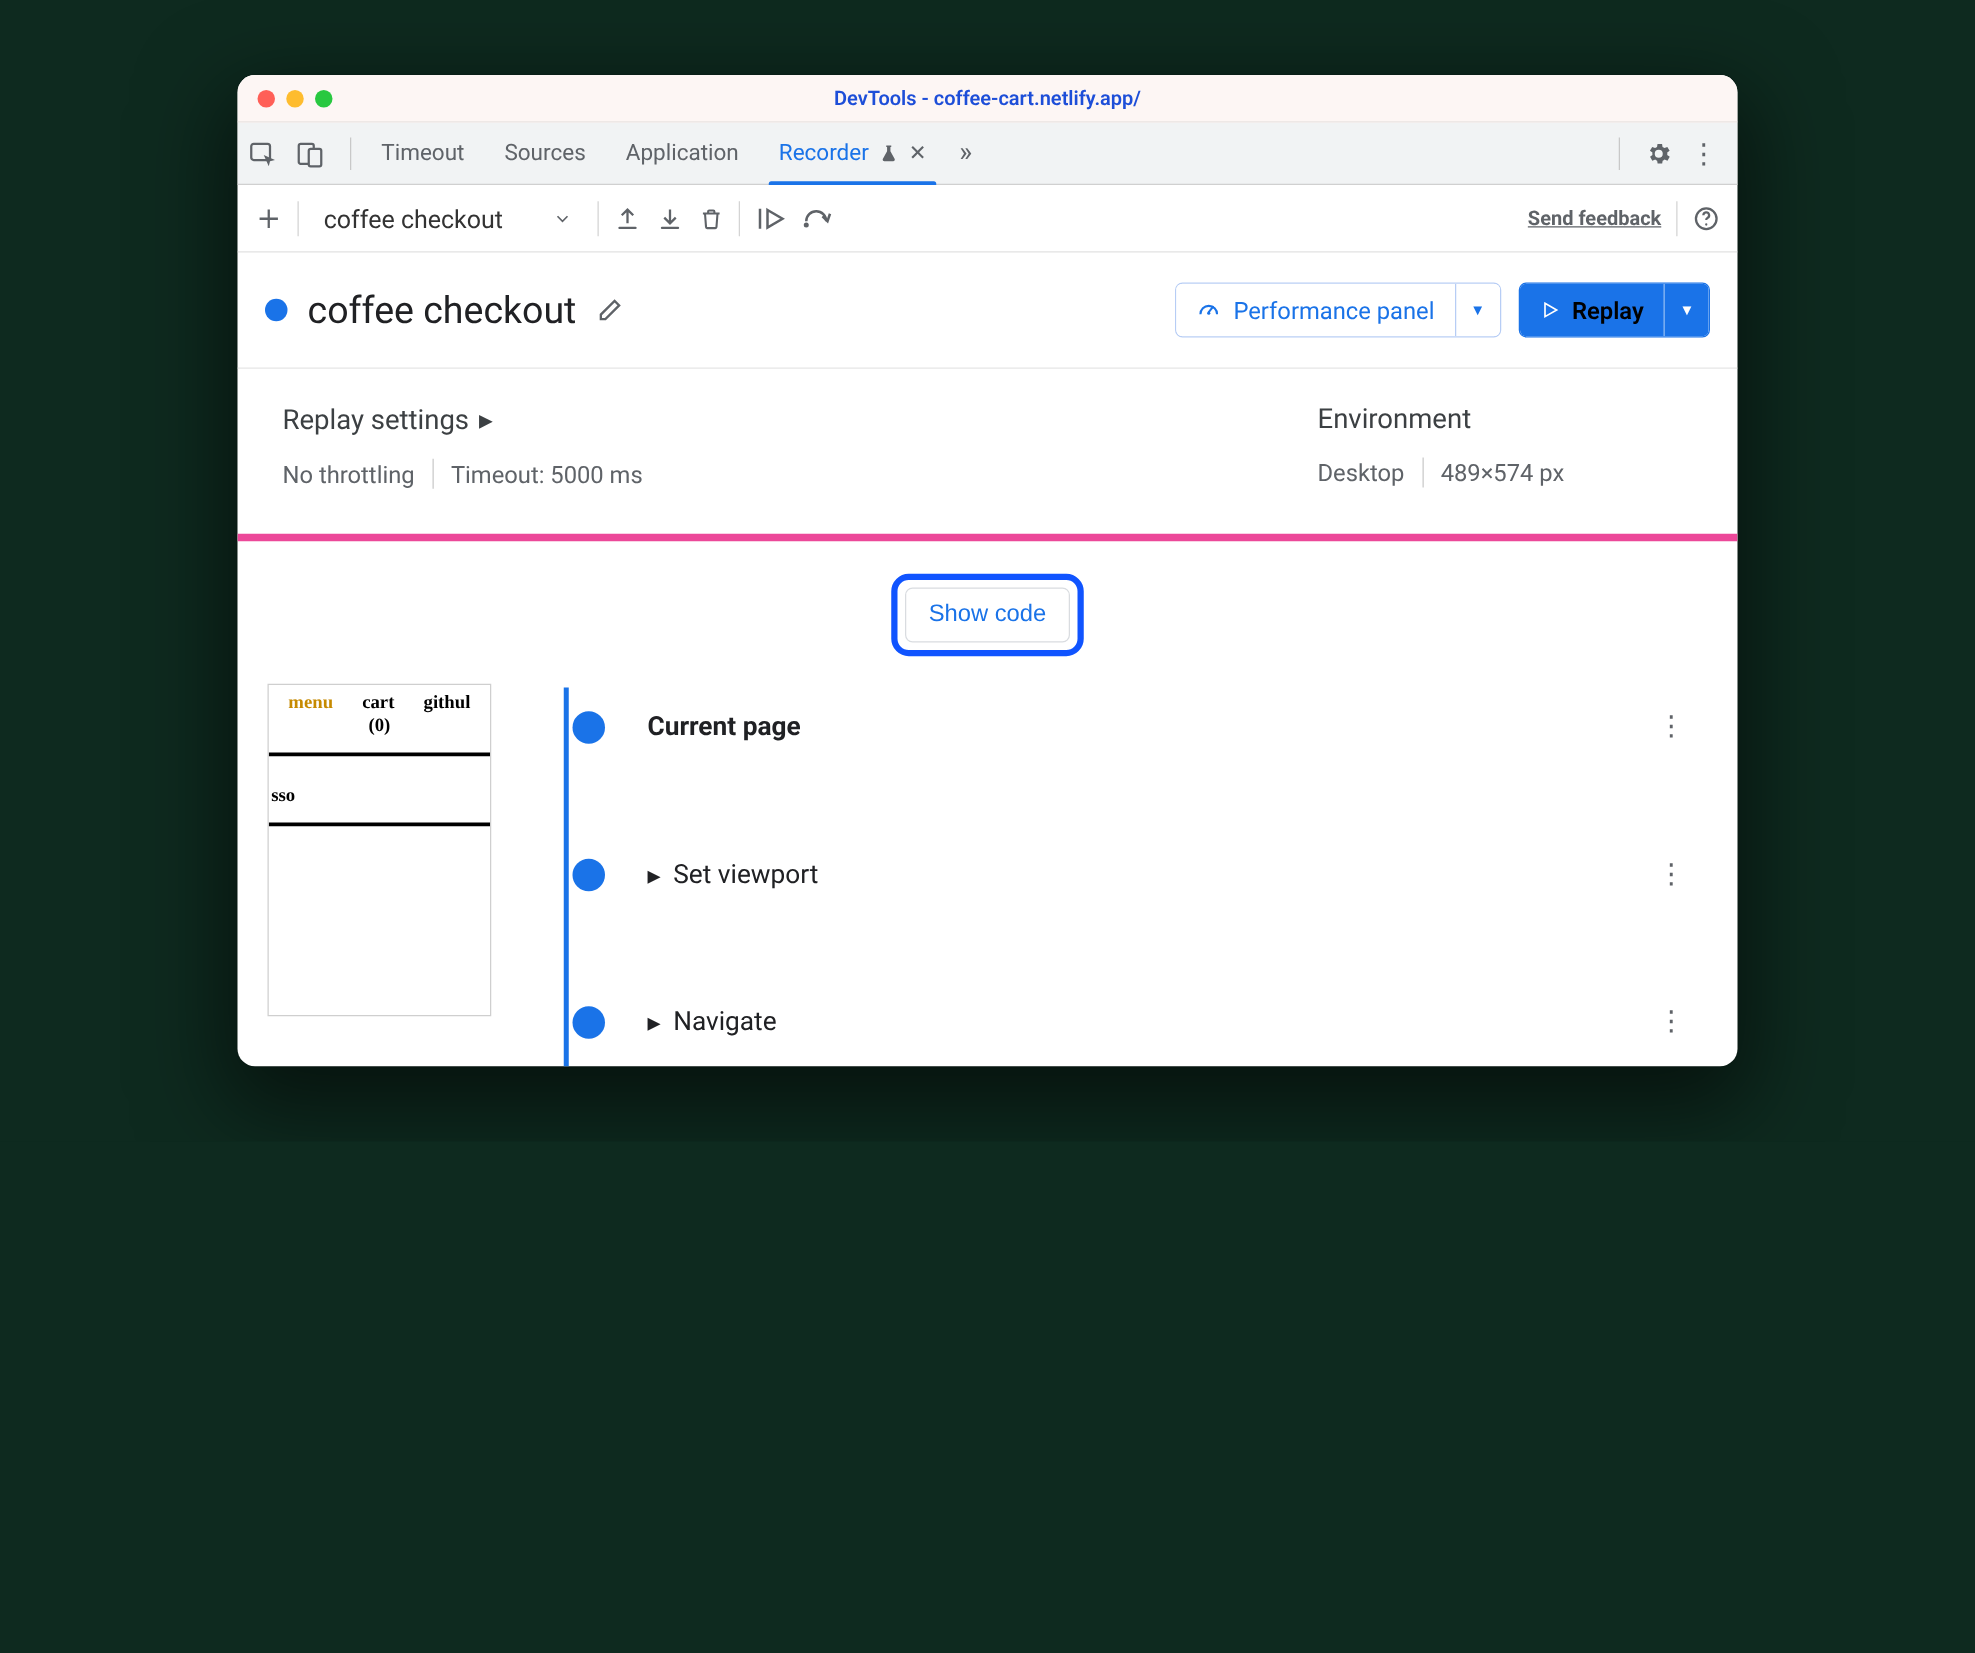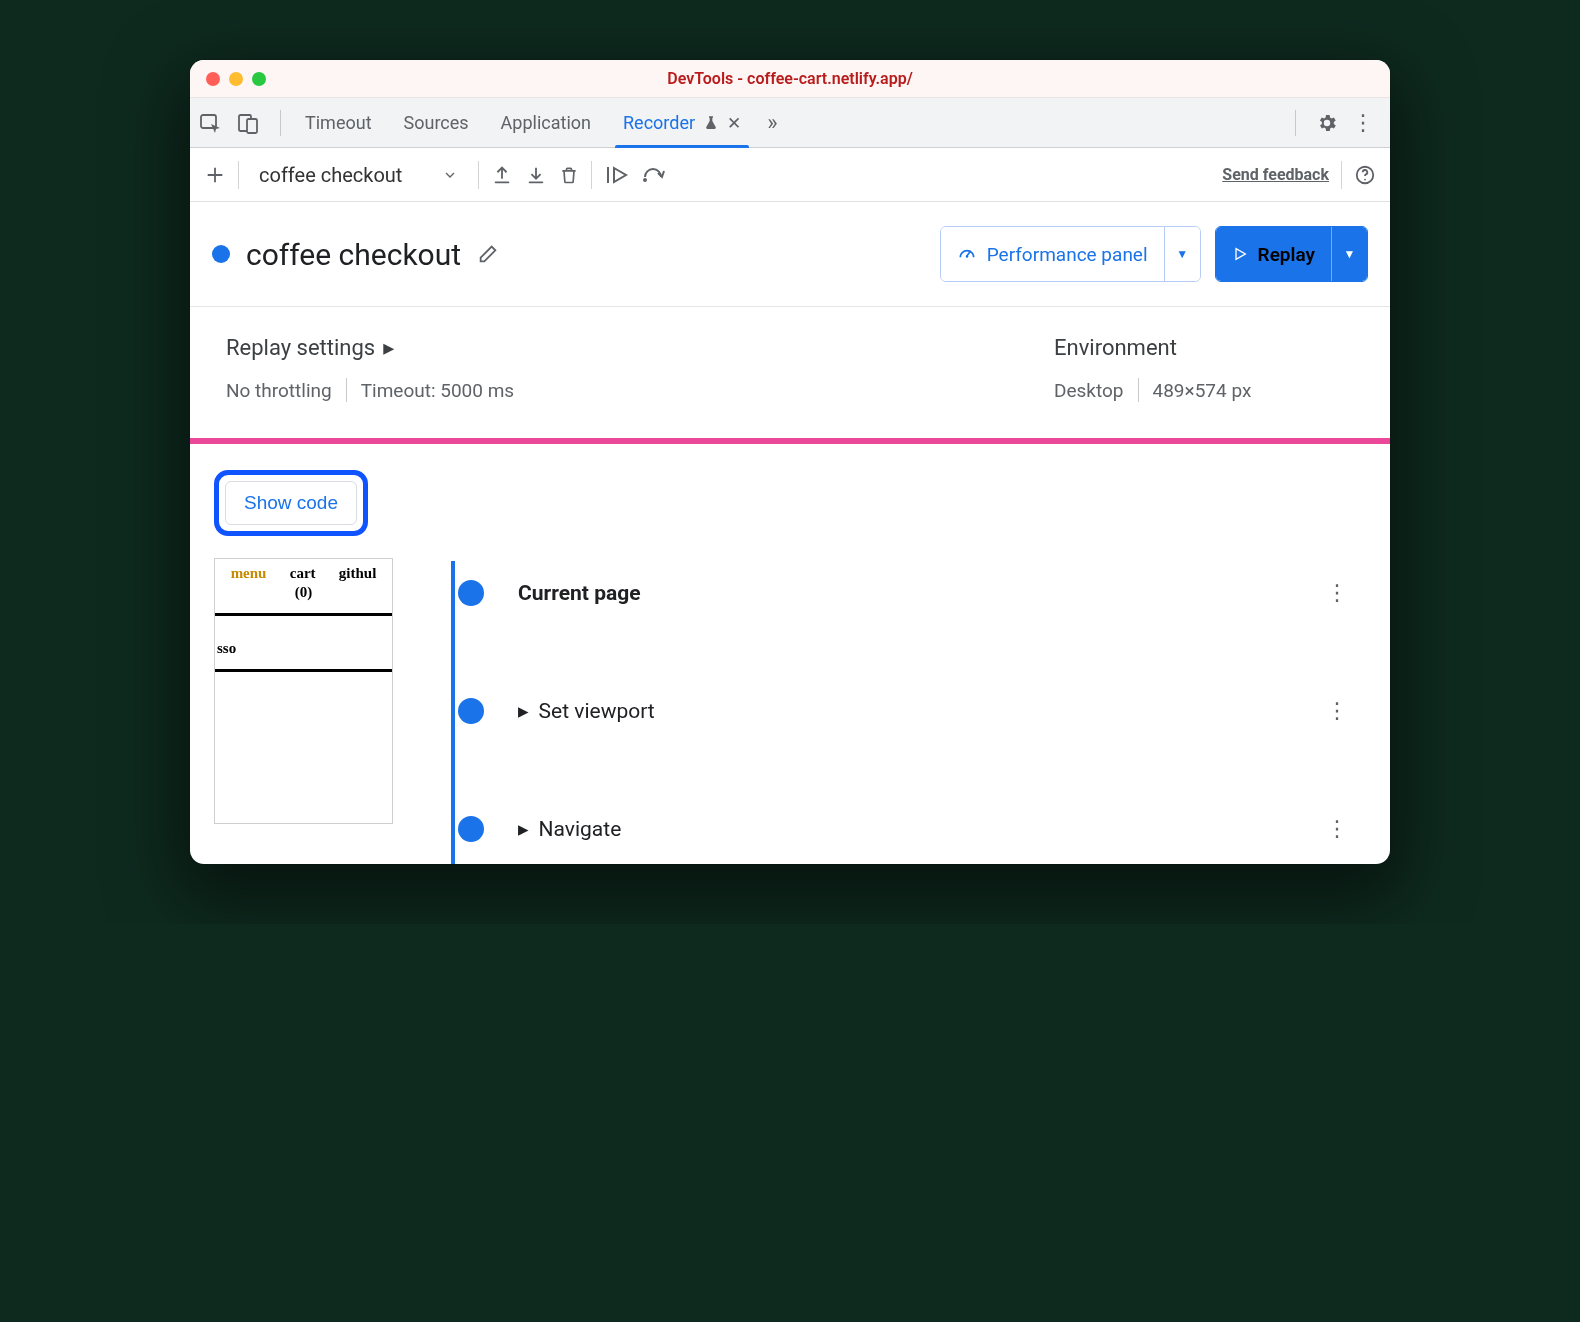--- a/index.html
+++ b/index.html
@@ -18,21 +18,21 @@
     height:38px;
     background:#fdf6f4;
     display:flex;
     align-items:center;
     position:relative;
     border-bottom:1px solid #e9e3e1;
   }
   .traffic { display:flex; gap:9px; padding-left:16px; }
   .dot { width:14px; height:14px; border-radius:50%; }
   .dot.red{background:#ff5f57;} .dot.yellow{background:#febc2e;} .dot.green{background:#28c840;}
-  .title-text { position:absolute; left:0; right:0; text-align:center; font-weight:600; color:#b91c1c; font-size:16px; pointer-events:none;}
+  .title-text { position:absolute; left:0; right:0; text-align:center; font-weight:600; color:#1d4ed8; font-size:16px; pointer-events:none;}
   
   .tabstrip {
     display:flex; align-items:center; height:50px; background:#f1f3f4;
     border-bottom:1px solid #d0d0d0; padding:0 8px; gap:4px;
   }
   .ts-left { display:flex; align-items:center; gap:14px; padding-right:10px;}
   .ts-divider { width:1px; height:26px; background:#c8c8c8; margin:0 6px;}
   .tab { padding:0 14px; height:100%; display:flex; align-items:center; font-size:18px; color:#5f6368; cursor:pointer; gap:8px; position:relative;}
   .tab.active { color:#1a73e8; }
   .tab.active::after{ content:""; position:absolute; left:6px; right:6px; bottom:-1px; height:3px; background:#1a73e8; border-radius:2px 2px 0 0;}
@@ -44,35 +44,35 @@
   .recording-dd{ display:flex; align-items:center; gap:40px; font-size:20px; color:#333; padding:0 8px;}
   .vline{width:1px;height:28px;background:#d4d4d4;}
   .subbar .flex-spacer{flex:1;}
   .feedback{ color:#5f6368; font-size:16px; text-decoration:underline; cursor:pointer;font-weight:bold;}
   
   .rec-header{ display:flex; align-items:center; padding:24px 22px; gap:16px; border-bottom:1px solid #e6e6e6;}
   .blue-bullet{width:18px;height:18px;border-radius:50%;background:#1a73e8;}
   .rec-title{font-size:30px;color:#202124;}
   .pencil{color:#5f6368;cursor:pointer;}
   .rec-actions{display:flex;gap:14px;margin-left:auto;}
-  .split-btn{ display:flex; border:1px solid #b7cdf5; border-radius:6px; overflow:hidden; height:56px; }
+  .split-btn{ display:flex; border:1px solid #b7cdf5; border-radius:6px; overflow:hidden; height:44px; }
   .split-btn .main{ display:flex; align-items:center; gap:10px; padding:0 16px; font-size:19px; color:#1a73e8; background:#fff;}
   .split-btn .caret{ width:36px; display:flex; align-items:center; justify-content:center; border-left:1px solid #b7cdf5; color:#1a73e8; background:#fff; font-size:12px;}
   .split-btn.primary{ border-color:#1a73e8; }
   .split-btn.primary .main{ background:#1a73e8; color:#000000; font-weight:600;}
   .split-btn.primary .caret{ background:#1a73e8; color:#fff; border-left:1px solid rgba(255,255,255,.4);}
   
   .settings-row{ display:flex; padding:28px 36px 36px 36px; border-bottom:6px solid #ec4899; color:#3c4043;gap:23px; }
   .settings-col{flex:1;}
   .settings-col.right{flex:0 0 300px;}
   .set-head{display:flex;align-items:center;gap:8px;font-size:22px;color:#3c4043;margin-bottom:18px;}
   .set-vals{display:flex;gap:14px;color:#5f6368;font-size:19px;align-items:center;}
   .vsep{width:1px;height:24px;background:#c9c9c9;}
   
-  .showcode-row{ display:flex; justify-content:flex-start; padding:26px 24px 10px 24px;}
+  .showcode-row{ display:flex; justify-content:center; padding:26px 24px 10px 24px;}
   .showcode-outline{ border:5px solid #1054ff; border-radius:14px; padding:6px; }
   .showcode-btn{ border:1px solid #d9dce0; border-radius:6px; background:#fff; color:#1a73e8; font-size:19px; padding:10px 18px; cursor:pointer;}
   
   .steps-area{ display:flex; padding:12px 24px 0 24px; gap:22px; }
   .thumb{
     width:179px; height:266px; border:1px solid #cfcfcf; background:#fff; font-family:Georgia, serif;
     display:flex; flex-direction:column; font-size:15px; overflow:hidden;
   }
   .thumb-row{display:flex;justify-content:space-around;padding:6px 4px 2px 4px;font-weight:700;}
   .thumb-row span:first-child{color:#c68a00;}

